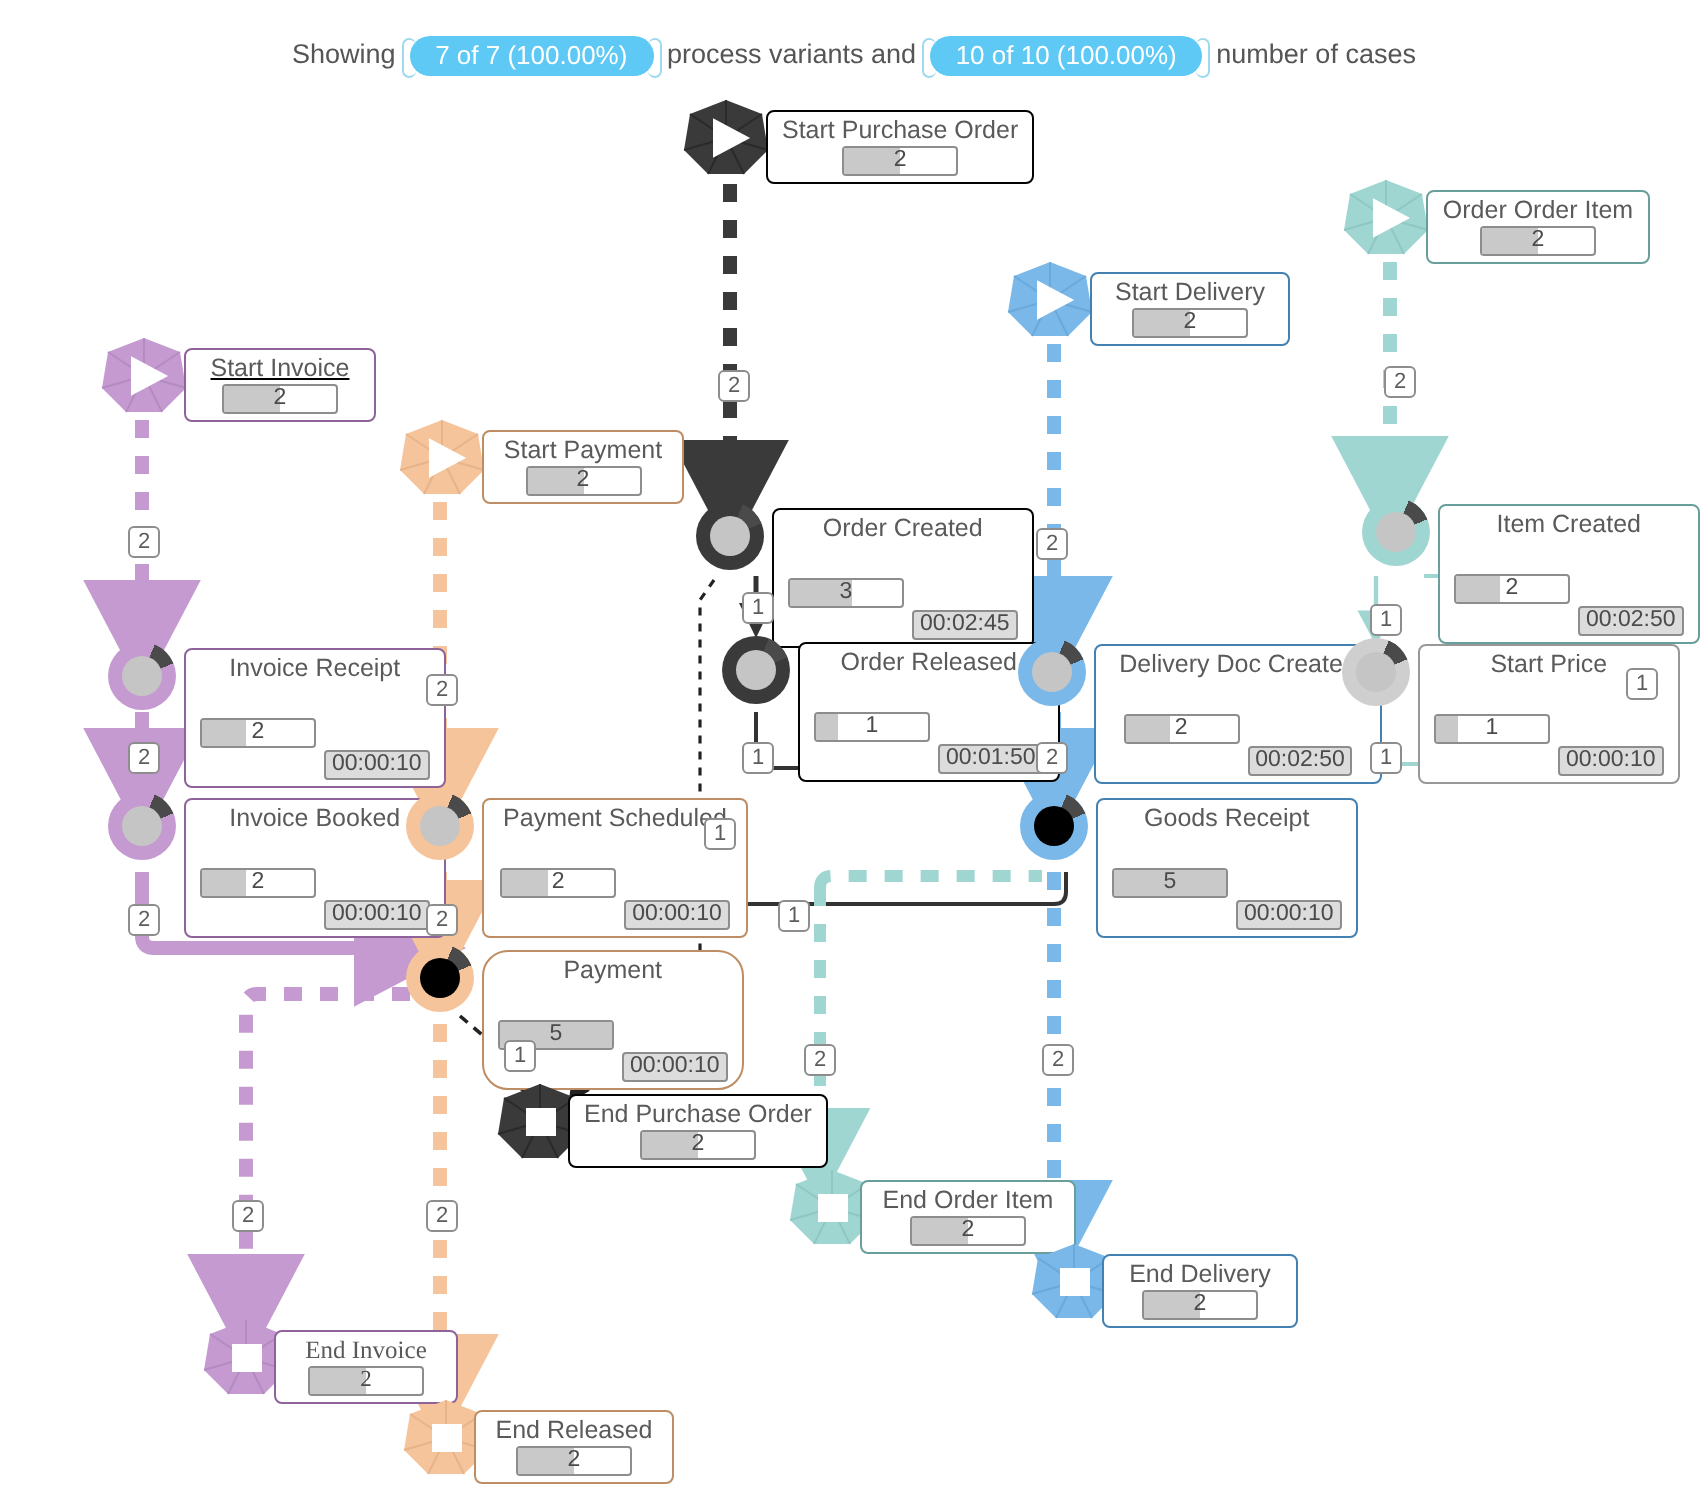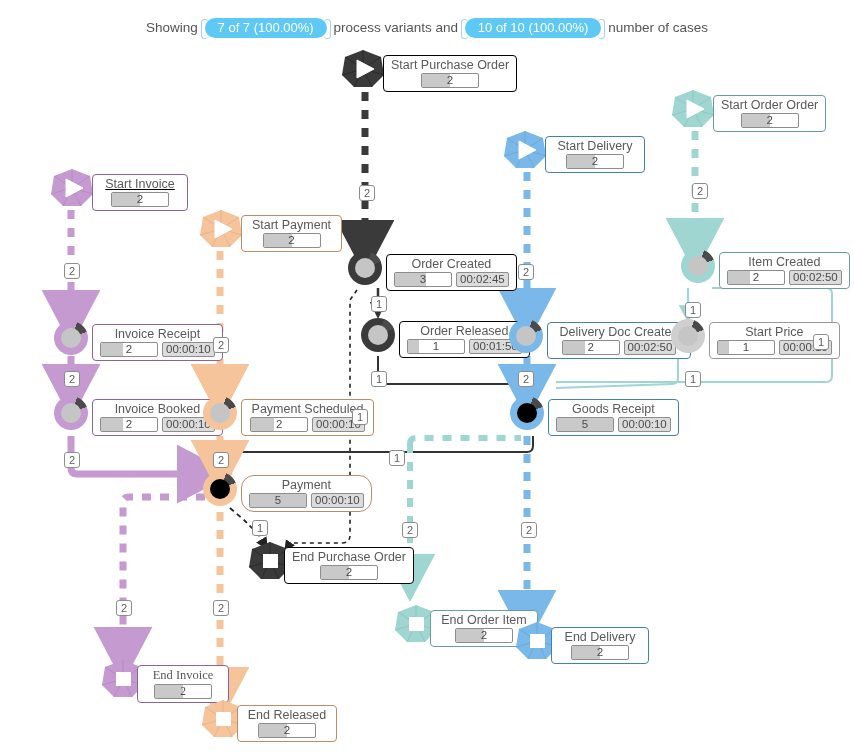--- a/index.html
+++ b/index.html
@@ -21,21 +21,21 @@
   .node{position:absolute;}
   .card{position:absolute;border:1px solid #9b8f88;border-radius:4px;background:#ffffff;
         padding:2px 7px 3px 7px;text-align:center;white-space:nowrap;}
   .card .nm{font-size:12.5px;color:#5a5a5a;line-height:14px;display:block;}
   .metrics{display:block;margin-top:1px;line-height:13px;white-space:nowrap;}
   .bar{display:inline-block;position:relative;width:56px;height:13px;border:1px solid #8d8d8d;border-radius:2px;
        background:#ffffff;vertical-align:middle;overflow:hidden;}
   .bar i{position:absolute;left:0;top:0;bottom:0;background:#c9c9c9;display:block;}
   .bar b{position:absolute;left:0;right:0;top:-1px;font-weight:normal;font-size:11.5px;color:#4b4b4b;text-align:center;line-height:14px;}
   .dur{display:inline-block;border:1px solid #8d8d8d;border-radius:2px;background:#dcdcdc;color:#4b4b4b;
-       font-size:11.5px;line-height:12px;padding:0px 3px 1px 3px;margin-left:4px;vertical-align:middle;}
+       font-size:11.5px;line-height:12px;padding:0px 3px 1px 3px;margin-left:4px;vertical-align:middle;margin-top:33px;}
 
   
   .act{position:relative;width:34px;height:34px;border-radius:50%;}
   .act .ring{position:absolute;left:0;top:0;width:34px;height:34px;border-radius:50%;}
   .act .core{position:absolute;left:7px;top:7px;width:20px;height:20px;border-radius:50%;background:#c5c5c5;}
   .act .arc{position:absolute;left:0;top:0;width:34px;height:34px;border-radius:50%;
             background:conic-gradient(from 22deg,#4a4a4a 0deg 46deg,transparent 46deg 360deg);
             -webkit-mask:radial-gradient(circle at 50% 50%, transparent 0 9.6px, #000 9.6px);
                     mask:radial-gradient(circle at 50% 50%, transparent 0 9.6px, #000 9.6px);}
   .act.dark .core{background:#000000;}
@@ -137,21 +137,21 @@
       </div>
       <div class="node" style="left: 671px; top: 89px;">
         <div class="poly">
           <svg width="44" height="40" viewBox="0 0 44 40">
             <polygon points="22,1 40,8 43,26 31,38 13,38 1,26 4,8" fill="#9fd6d2"></polygon>
             <path d="M22,1 L22,20 M40,8 L22,20 M43,26 L22,20 M31,38 L22,20 M13,38 L22,20 M1,26 L22,20 M4,8 L22,20" stroke="#8dc4c0" stroke-width="1" fill="none" opacity="0.85"></path>
             <path d="M16,11 L33,20 L16,29 z" fill="#ffffff" stroke="#ffffff" stroke-width="1"></path>
           </svg>
         </div>
         <div class="card" style="left: 42px; top: 6px; min-width: 96px; border-color: rgb(104, 159, 155);">
-          <span class="nm">Start Order Order</span>
+          <span class="nm">Order Order Item</span>
           <span class="metrics"><span class="bar"><i style="width: 50%;"></i><b>2</b></span></span>
         </div>
       </div>
       <div class="node" style="left: 503px; top: 130px;">
         <div class="poly">
           <svg width="44" height="40" viewBox="0 0 44 40">
             <polygon points="22,1 40,8 43,26 31,38 13,38 1,26 4,8" fill="#79b8e8"></polygon>
             <path d="M22,1 L22,20 M40,8 L22,20 M43,26 L22,20 M31,38 L22,20 M13,38 L22,20 M1,26 L22,20 M4,8 L22,20" stroke="#67a6d6" stroke-width="1" fill="none" opacity="0.85"></path>
             <path d="M16,11 L33,20 L16,29 z" fill="#ffffff" stroke="#ffffff" stroke-width="1"></path>
           </svg>
@@ -303,21 +303,21 @@
             <polygon points="22,1 40,8 43,26 31,38 13,38 1,26 4,8" fill="#3a3a3a"></polygon>
             <path d="M22,1 L22,20 M40,8 L22,20 M43,26 L22,20 M31,38 L22,20 M13,38 L22,20 M1,26 L22,20 M4,8 L22,20" stroke="#282828" stroke-width="1" fill="none" opacity="0.85"></path>
             <rect x="15" y="13" width="15" height="14" fill="#ffffff"></rect>
           </svg>
         </div>
         <div class="card" style="left: 36px; top: 6px; min-width: 112px; border-color: rgb(3, 3, 3);">
           <span class="nm">End Purchase Order</span>
           <span class="metrics"><span class="bar"><i style="width: 50%;"></i><b>2</b></span></span>
         </div>
       </div>
-      <div class="node" style="left: 394px; top: 604px;">
+      <div class="node" style="left: 394px; top: 584px;">
         <div class="poly">
           <svg width="44" height="40" viewBox="0 0 44 40">
             <polygon points="22,1 40,8 43,26 31,38 13,38 1,26 4,8" fill="#9fd6d2"></polygon>
             <path d="M22,1 L22,20 M40,8 L22,20 M43,26 L22,20 M31,38 L22,20 M13,38 L22,20 M1,26 L22,20 M4,8 L22,20" stroke="#8dc4c0" stroke-width="1" fill="none" opacity="0.85"></path>
             <rect x="15" y="13" width="15" height="14" fill="#ffffff"></rect>
           </svg>
         </div>
         <div class="card" style="left: 36px; top: 6px; min-width: 92px; border-color: rgb(104, 159, 155);">
           <span class="nm">End Order Item</span>
           <span class="metrics"><span class="bar"><i style="width: 50%;"></i><b>2</b></span></span>

